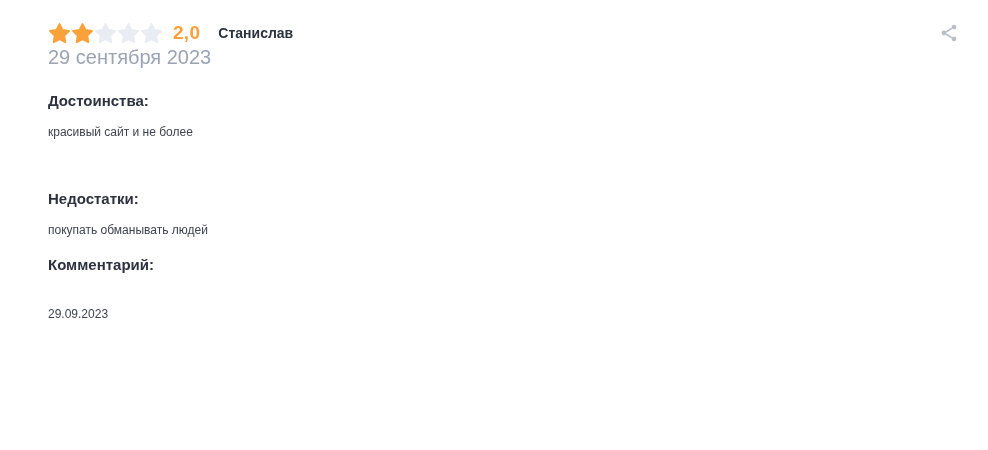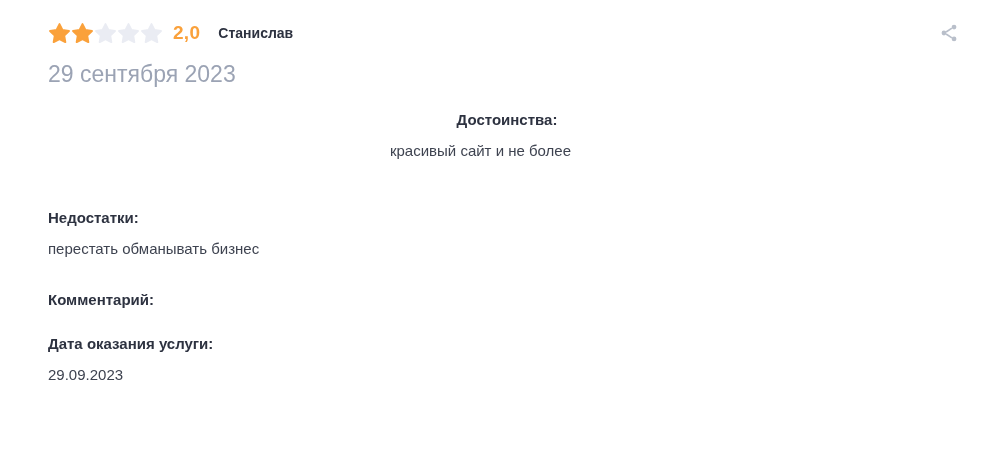--- a/index.html
+++ b/index.html
@@ -53,39 +53,38 @@
   .share-btn {
     margin-left: auto;
     margin-right: 4px;
     background: none;
     border: none;
     cursor: pointer;
     padding: 2px;
     line-height: 0;
   }
   .review-date {
-    margin-top: 15px;
-    font-size: 23px;
+    font-size: 20px;
     color: var(--date-text);
   }
   .section-label {
     font-size: 15px;
     font-weight: 700;
     color: var(--heading-text);
   }
   .section-text {
     margin-top: 9px;
-    font-size: 15px;
+    font-size: 12px;
     color: var(--body-text);
     line-height: 28px;
     max-width: 865px;
   }
-  .sec-advantages   { margin-top: 23px; text-align: center; }
+  .sec-advantages   { margin-top: 23px; }
   .sec-disadvantages{ margin-top: 44px; }
-  .sec-comment      { margin-top: 28px; }
+  .sec-comment      { margin-top: 12px; }
   .sec-service-date { margin-top: 27px; }
 </style>
 </head>
 <body>
 
 <div class="review-card">
 
   <div class="header-row">
     <div class="stars">
         <svg width="23" height="23" viewBox="0 0 24 24">
@@ -119,25 +118,24 @@
 
   <div class="review-date">29 сентября 2023</div>
 
   <div class="sec-advantages">
     <div class="section-label">Достоинства:</div>
     <div class="section-text">красивый сайт и не более</div>
   </div>
 
   <div class="sec-disadvantages">
     <div class="section-label">Недостатки:</div>
-    <div class="section-text">перестать обманывать бизнес</div>
+    <div class="section-text">покупать обманывать людей</div>
   </div>
 
   <div class="sec-comment">
     <div class="section-label">Комментарий:</div>
   </div>
 
   <div class="sec-service-date">
-    <div class="section-label">Дата оказания услуги:</div>
     <div class="section-text">29.09.2023</div>
   </div>
 
 </div>
 
 </body></html>

